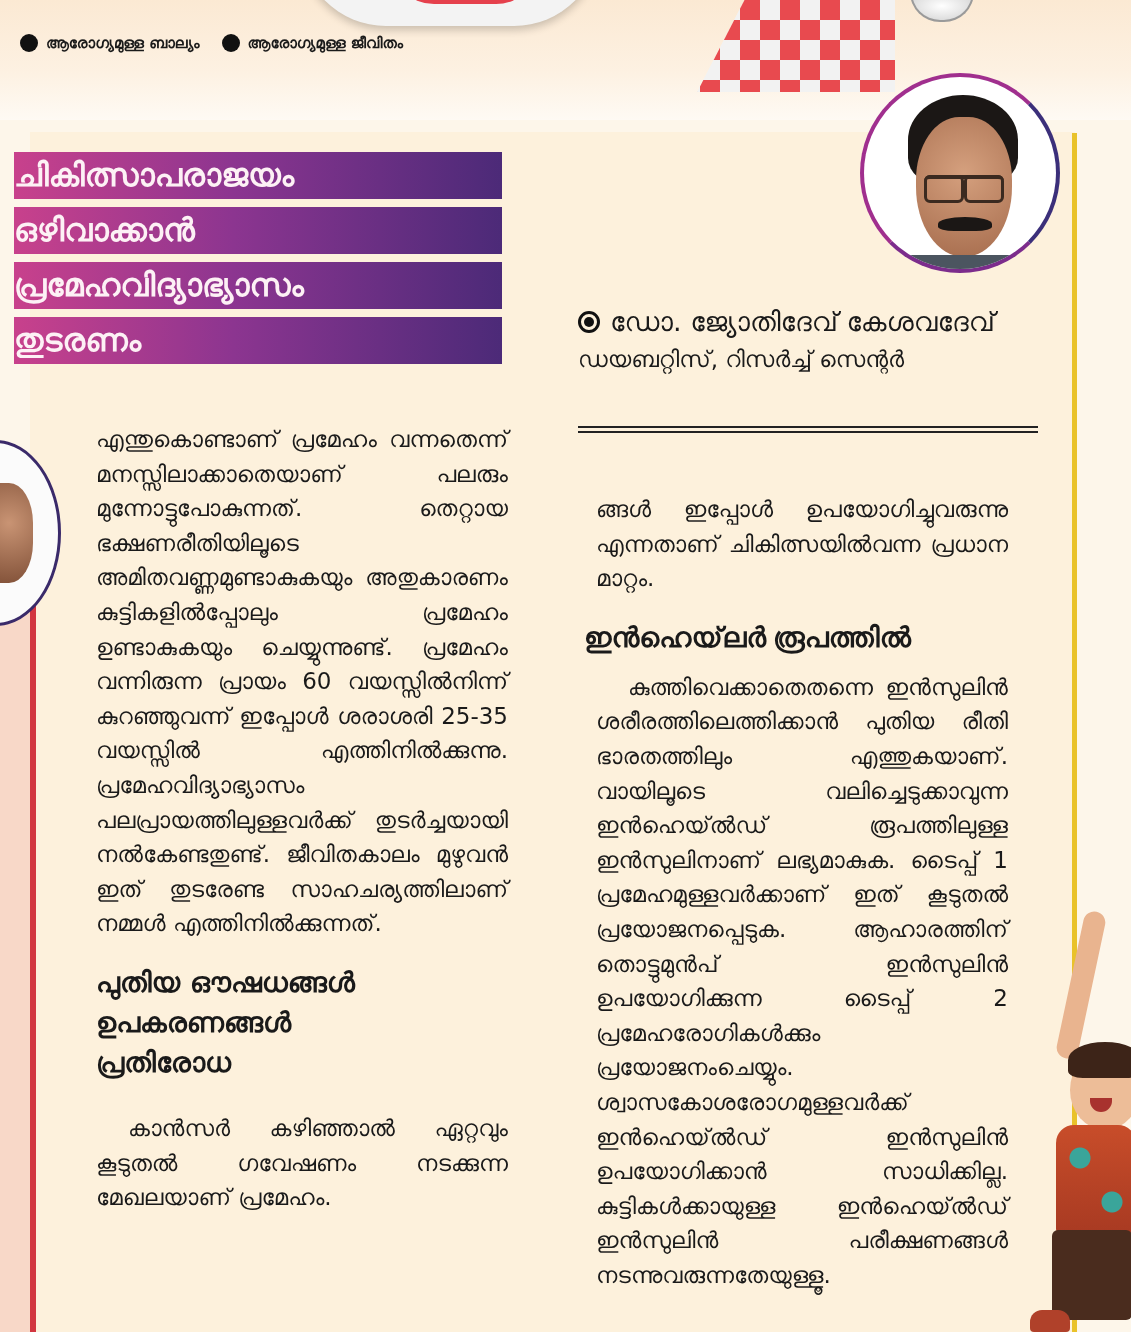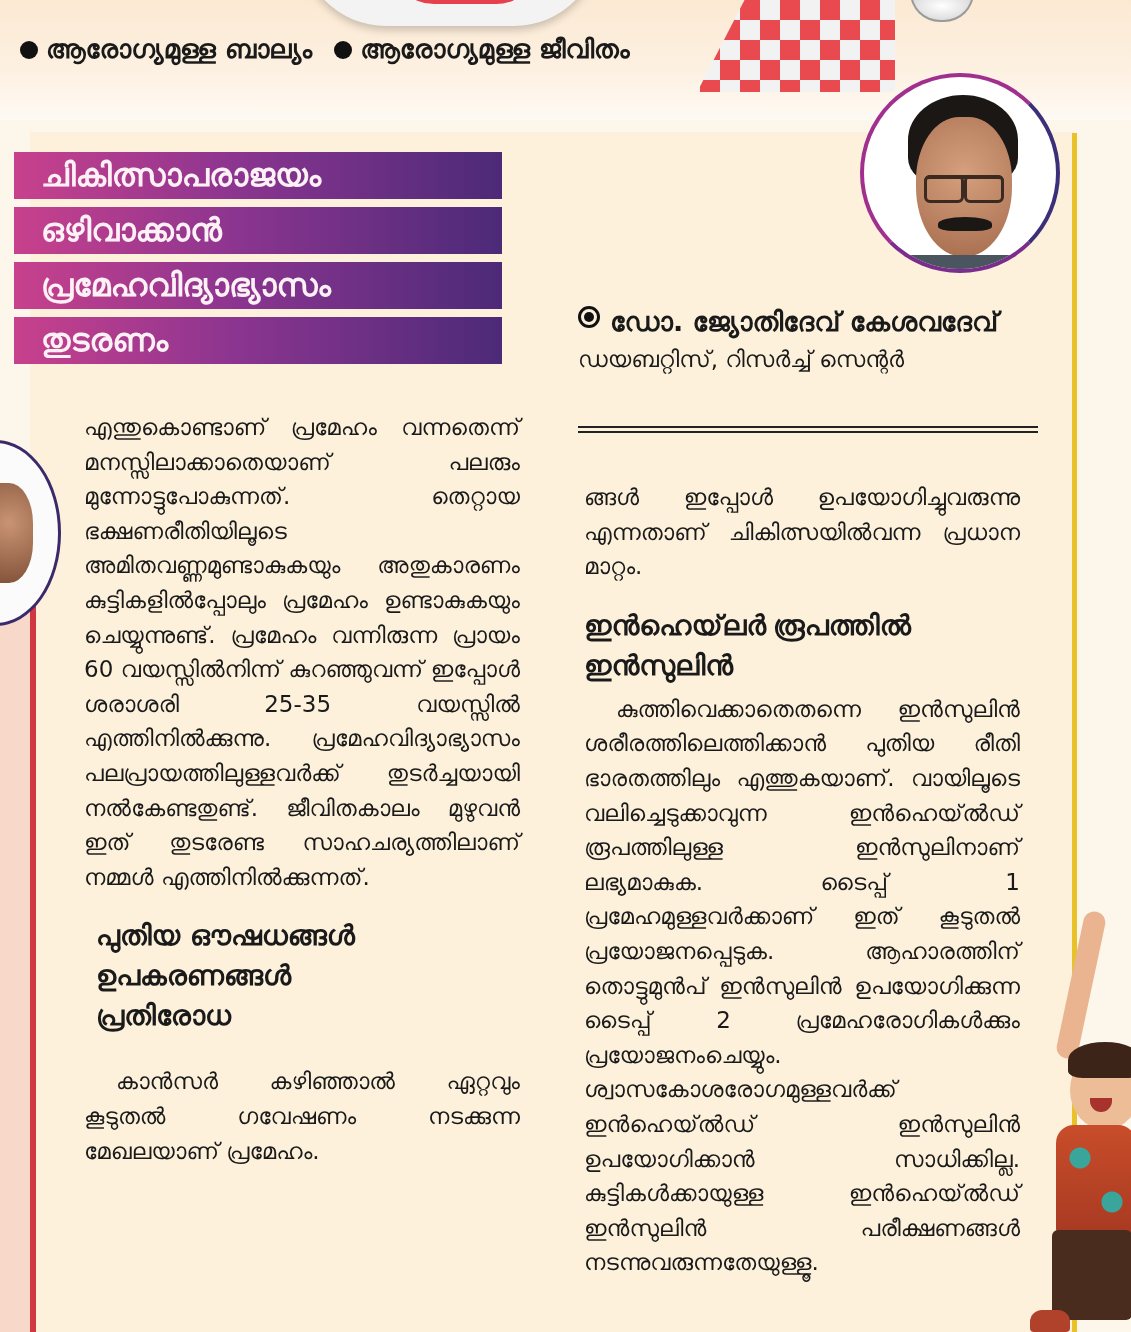--- a/index.html
+++ b/index.html
@@ -38,21 +38,21 @@
     background-image: conic-gradient(#e84a4f 25%, #f2f2f2 0 50%, #e84a4f 0 75%, #f2f2f2 0);
     background-size: 40px 40px;
   }
   .spoon {
     position: absolute; left: 910px; top: -8px; width: 60px; height: 28px;
     border-radius: 0 0 30px 30px; background: radial-gradient(#fff, #cfcfcf);
     border: 2px solid #9a9a9a; border-top: none;
   }
   .tagline {
     position: absolute; left: 20px; top: 34px; display: flex; gap: 22px; align-items: center;
-    font-weight: bold; font-size: 26px; color: #1a1a1a;
+    font-weight: bold; font-size: 15px; color: #1a1a1a;
   }
   .tag-item { display: flex; align-items: center; gap: 8px; }
   .bullet-dot { width: 18px; height: 18px; border-radius: 50%; background: #111; display: inline-block; }
 
   
   .panel {
     position: absolute; left: 30px; top: 132px; width: 1045px; height: 1200px;
     background: #fdf1dc;
   }
   .yellow-rule {
@@ -72,21 +72,21 @@
     position: absolute; left: 40px; top: 40px; width: 60px; height: 100px; border-radius: 40%;
     background: radial-gradient(circle at 60% 40%, #c99474, #7a4a32);
   }
 
   
   .headline { position: absolute; left: 14px; top: 152px; width: 488px; }
   .headline-bar {
     height: 47px; margin-bottom: 8px;
     background: linear-gradient(90deg, #c8418c 0%, #8c3590 45%, #4c2a78 100%);
     color: #fdf1f5; font-weight: bold; font-size: 32px; line-height: 47px;
-    padding-left: 27px; box-sizing: border-box; white-space: nowrap;
+    box-sizing: border-box; white-space: nowrap;
   }
 
   
   .author-photo {
     position: absolute; left: 860px; top: 73px; width: 200px; height: 200px; border-radius: 50%;
     background: #fff; box-sizing: border-box;
     border: 4px solid #a02f8e; border-right-color: #3b2f7a; border-bottom-color: #7c2c8c;
     overflow: hidden;
   }
   .author-photo .hair {
@@ -108,35 +108,35 @@
   .author-photo .glasses::before { left: 0; }
   .author-photo .glasses::after { right: 0; }
   .author-photo .mustache {
     position: absolute; left: 74px; top: 140px; width: 54px; height: 14px;
     border-radius: 50% 50% 30% 30%; background: #1b1715;
   }
   .author-photo .suit {
     position: absolute; left: 30px; top: 178px; width: 140px; height: 40px; background: #4b5560;
   }
   .author-block { position: absolute; left: 578px; top: 306px; width: 470px; }
-  .author-name { display: flex; gap: 10px; font-weight: bold; font-size: 27px; }
+  .author-name { display: flex; align-items: center; gap: 10px; font-weight: normal; font-size: 27px; }
   .target-icon {
     width: 22px; height: 22px; border-radius: 50%; border: 3px solid #111; box-sizing: border-box;
     display: inline-flex; align-items: center; justify-content: center;
   }
   .target-icon::after { content: ""; width: 10px; height: 10px; border-radius: 50%; background: #111; }
   .author-role { font-size: 23px; line-height: 34px; margin-top: 4px; }
   .double-rule {
     position: absolute; left: 578px; top: 426px; width: 460px; height: 7px;
     border-top: 2px solid #222; border-bottom: 2px solid #222; box-sizing: border-box;
   }
 
   
   .col { position: absolute; font-size: 23px; line-height: 34.6px; text-align: justify; }
-  .col p { margin: 0; }
+  .col p { margin: 12px; }
   .col .indent { text-indent: 32px; }
   .col-left { left: 84px; top: 410px; width: 436px; }
   .col-right { left: 584px; top: 480px; width: 436px; }
   .subhead { font-weight: bold; font-size: 28px; line-height: 40px; margin: 22px 0 28px 12px; text-align: left; }
   .col-right .subhead { margin: 22px 0 6px 0; font-family: Liberation Serif, serif; }
 
   
   .child {
     position: absolute; left: 1030px; top: 900px; width: 101px; height: 432px;
   }
@@ -211,21 +211,20 @@
     <div>ഉപകരണങ്ങൾ</div>
     <div>പ്രതിരോധ</div>
   </div>
   <p class="indent">കാൻസർ കഴിഞ്ഞാൽ ഏറ്റവും കൂടുതൽ ഗവേഷണം നടക്കുന്ന മേഖലയാണ് പ്രമേഹം.</p>
 </div>
 
 <div class="col col-right">
   <p>ങ്ങൾ ഇപ്പോൾ ഉപയോഗിച്ചുവരുന്നു എന്നതാണ് ചികിത്സയിൽവന്ന പ്രധാന മാറ്റം.</p>
   <div class="subhead">
     <div>ഇൻഹെയ്‌ലർ രൂപത്തിൽ</div>
-    <div>ഇൻസുലിൻ</div>
   </div>
   <p class="indent">കുത്തിവെക്കാതെതന്നെ ഇൻസുലിൻ ശരീരത്തിലെത്തിക്കാൻ പുതിയ രീതി ഭാരതത്തിലും എത്തുകയാണ്. വായിലൂടെ വലിച്ചെടുക്കാവുന്ന ഇൻഹെയ്‌ൽഡ് രൂപത്തിലുള്ള ഇൻസുലിനാണ് ലഭ്യമാകുക. ടൈപ്പ് 1 പ്രമേഹമുള്ളവർക്കാണ് ഇത് കൂടുതൽ പ്രയോജനപ്പെടുക. ആഹാരത്തിന് തൊട്ടുമുൻപ് ഇൻസുലിൻ ഉപയോഗിക്കുന്ന ടൈപ്പ് 2 പ്രമേഹരോഗികൾക്കും പ്രയോജനംചെയ്യും. ശ്വാസകോശരോഗമുള്ളവർക്ക് ഇൻഹെയ്‌ൽഡ് ഇൻസുലിൻ ഉപയോഗിക്കാൻ സാധിക്കില്ല. കുട്ടികൾക്കായുള്ള ഇൻഹെയ്‌ൽഡ് ഇൻസുലിൻ പരീക്ഷണങ്ങൾ നടന്നുവരുന്നതേയുള്ളൂ.</p>
 </div>
 
 <div class="child">
   <div class="arm"></div>
   <div class="head"></div>
   <div class="hair"></div>
   <div class="mouth"></div>
   <div class="shirt"></div>

